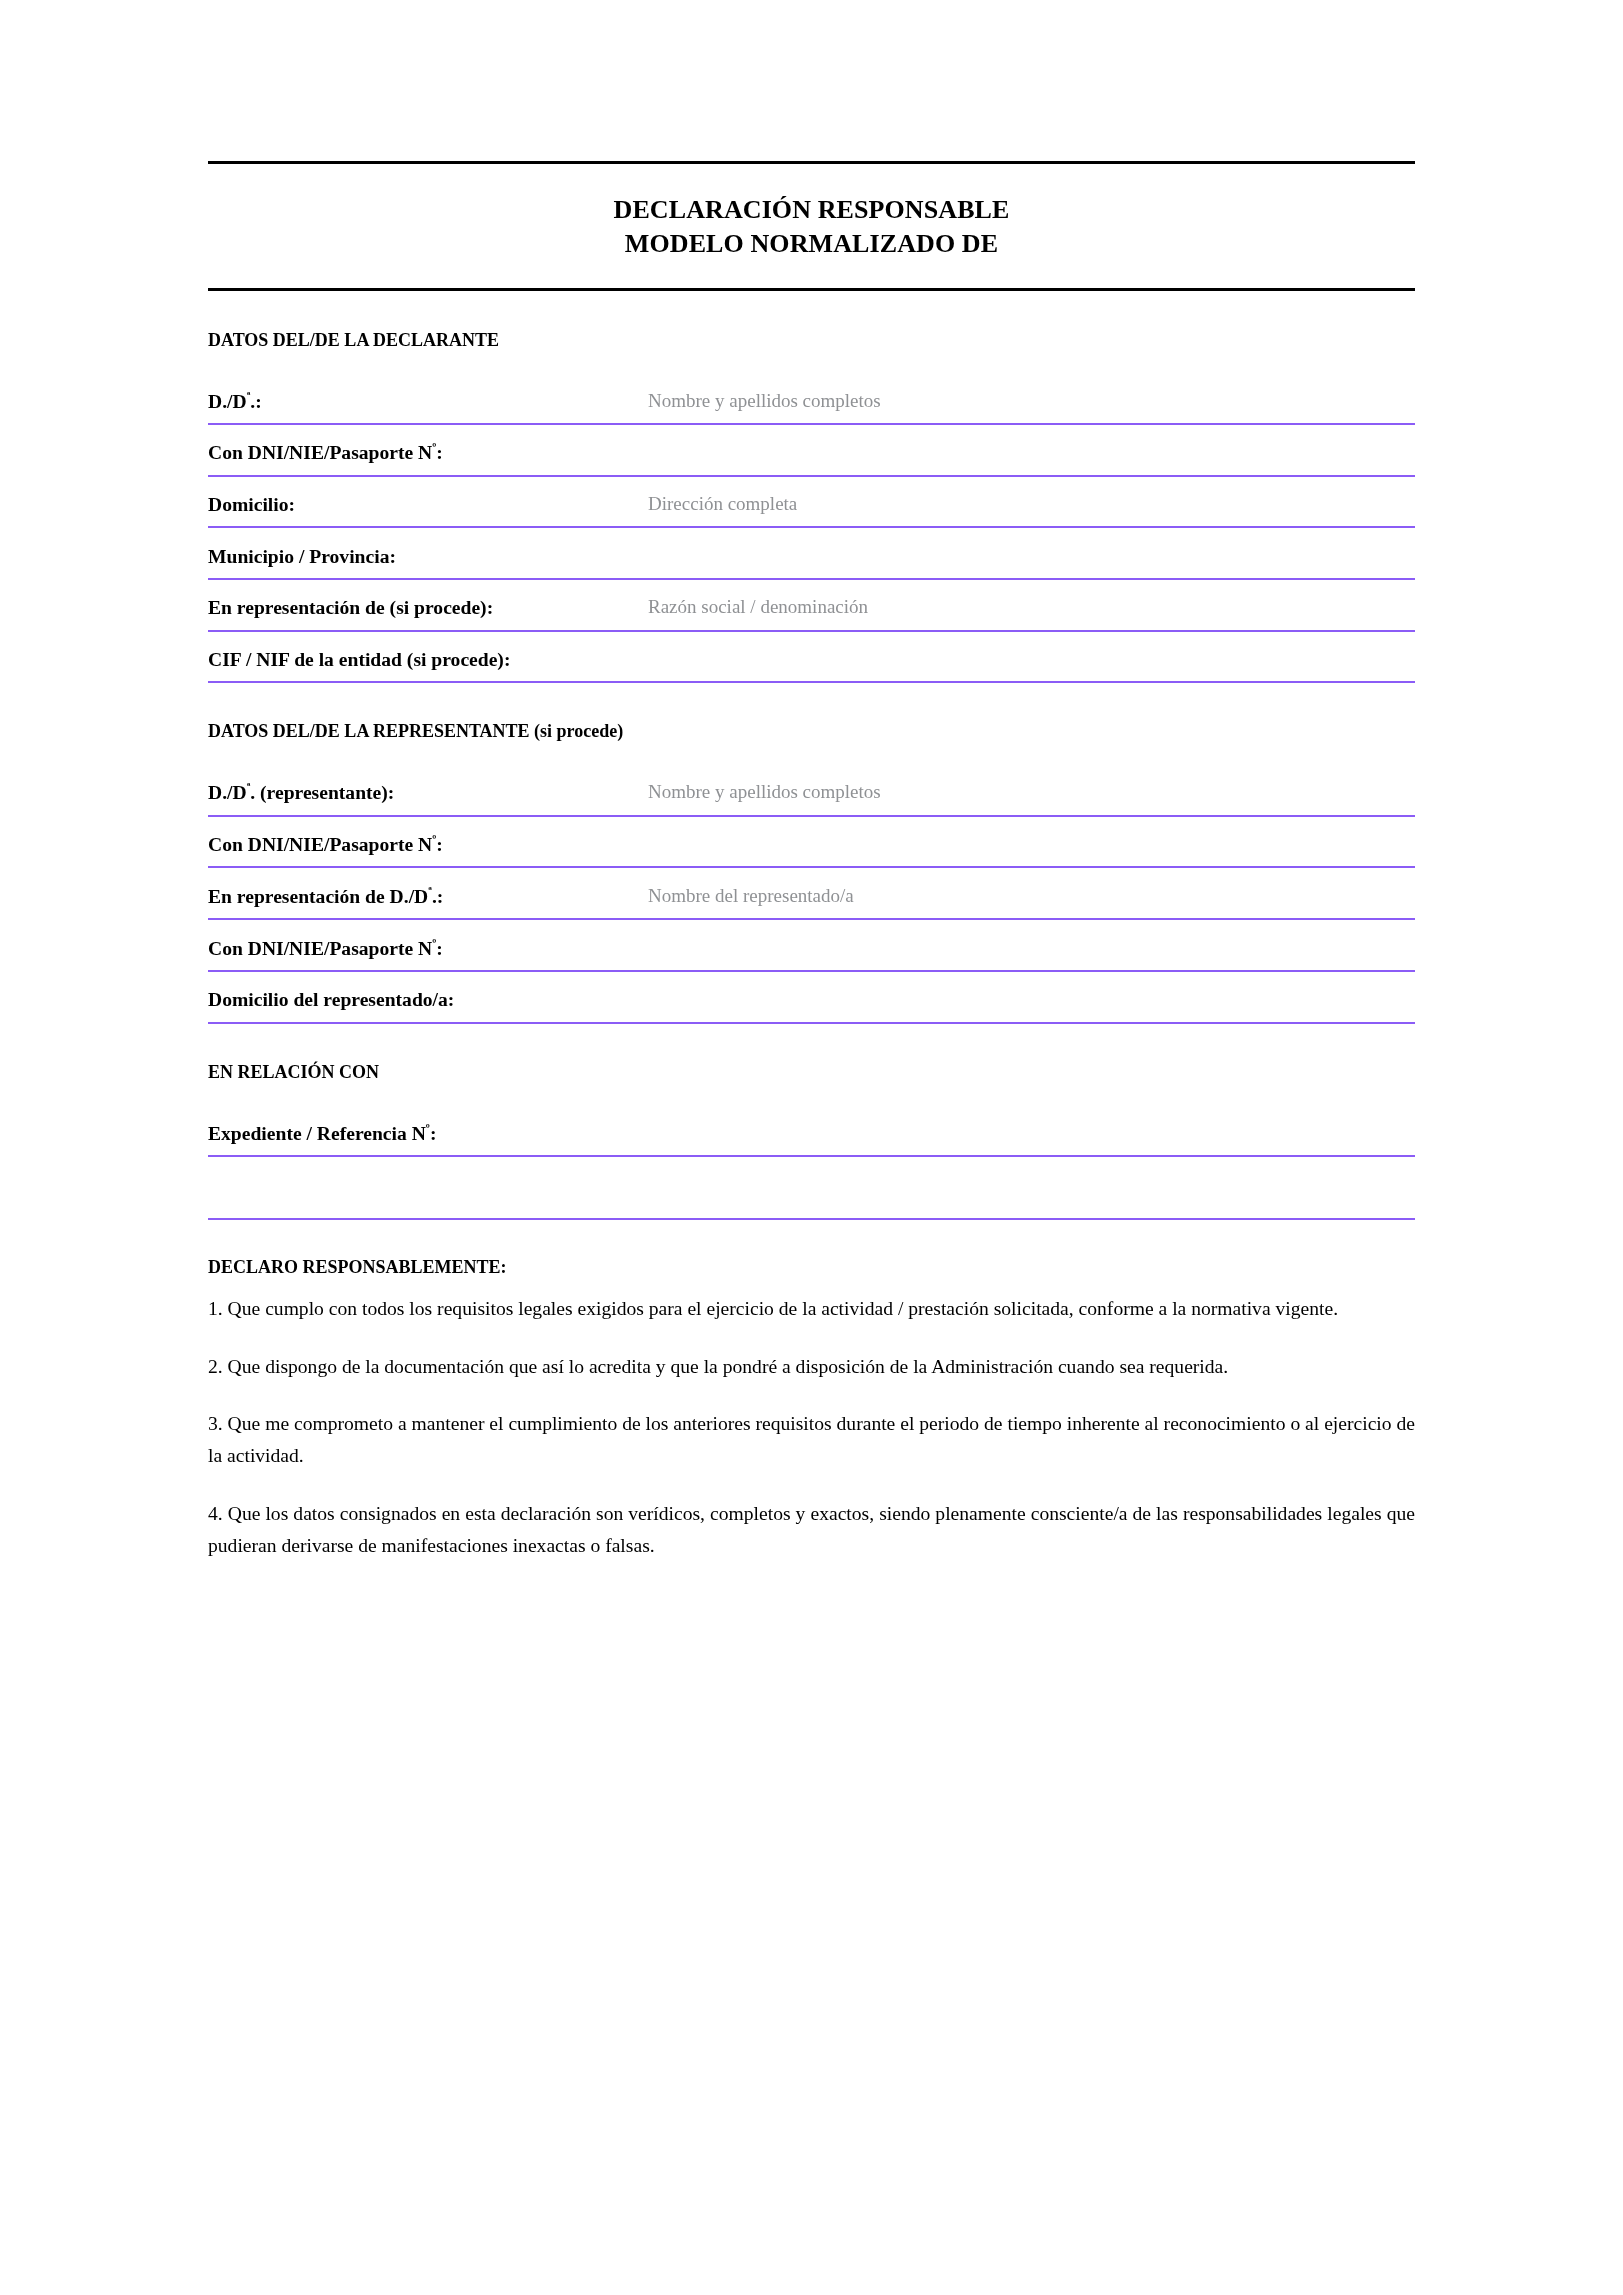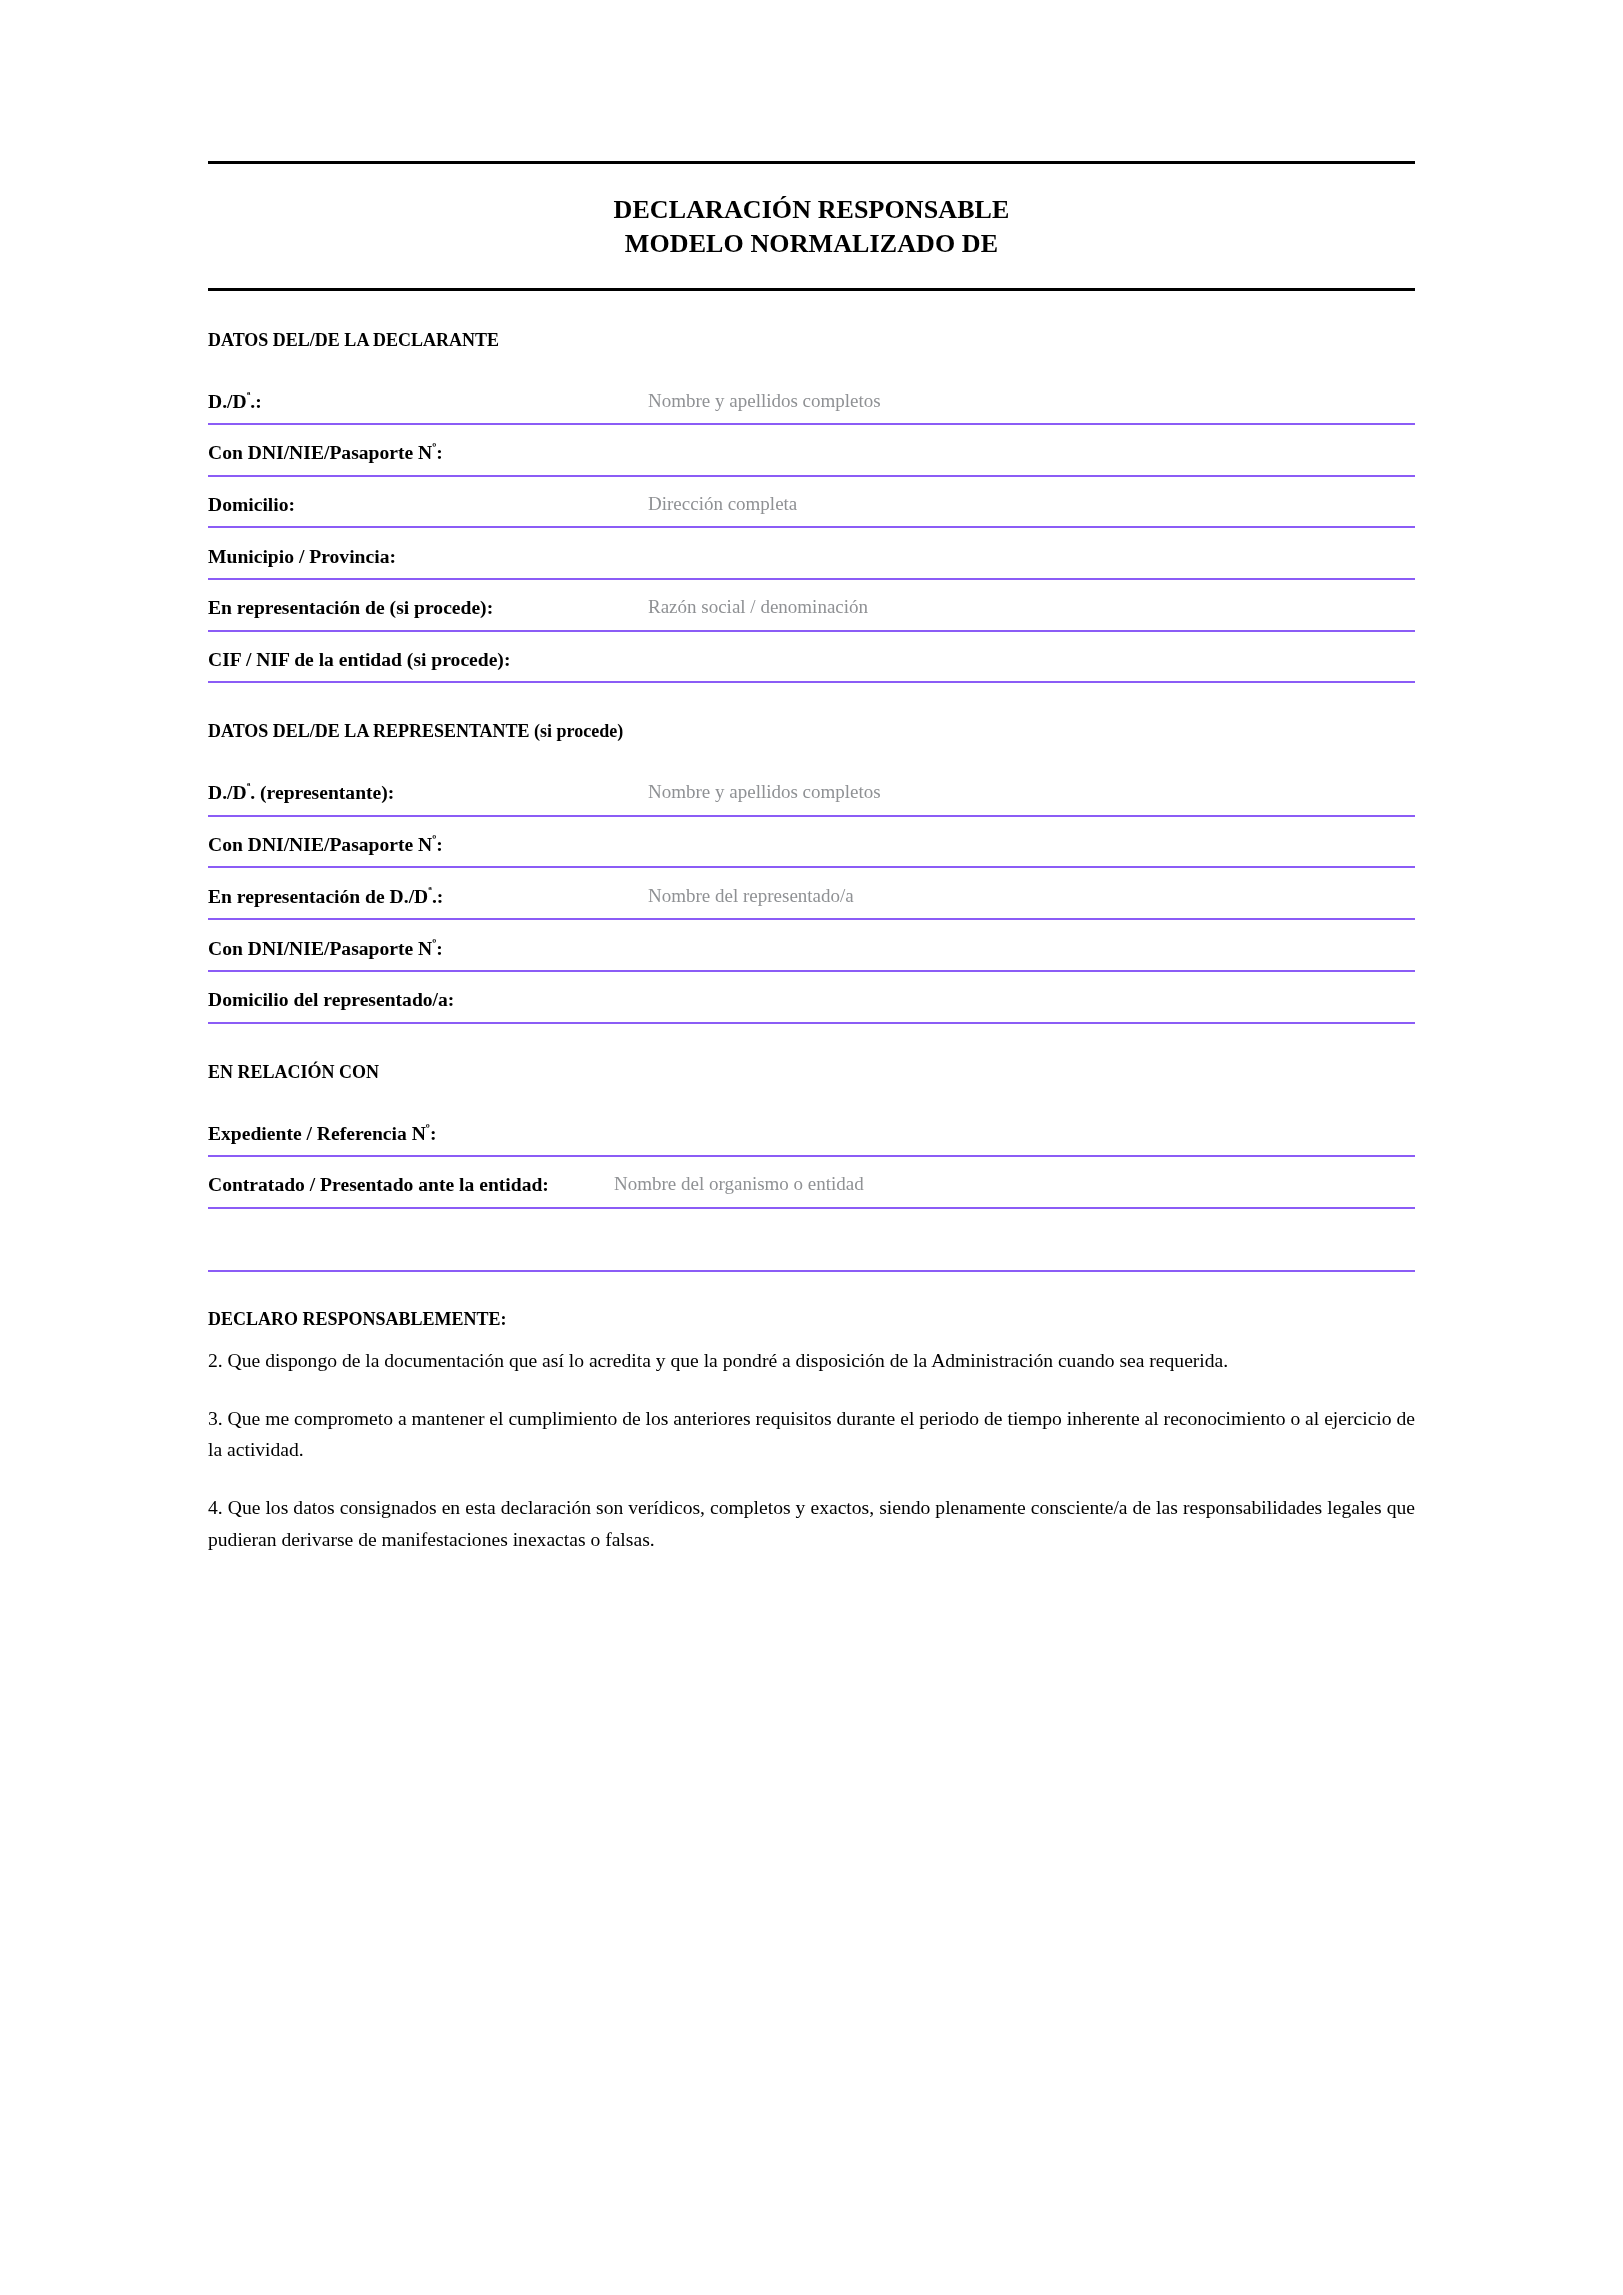--- a/index.html
+++ b/index.html
@@ -202,33 +202,30 @@
       <div class="field-placeholder"></div>
     </div>
 
     <div class="section-heading sec-relacion">EN RELACIÓN CON</div>
 
     <div class="field-row first-in-group">
       <div class="field-label"><span>Expediente / Referencia N</span><sup>º</sup><span>:</span></div>
       <div class="field-placeholder"></div>
     </div>
 
-    <div class="field-row two-line">
-      <div class="field-label wrapping">Contratado / Presentado ante la entidad:</div>
-      <div class="field-placeholder">Nombre del organismo o entidad</div>
-    </div>
 
     <div class="field-row blank-row">
       <div class="field-label"></div>
       <div class="field-placeholder"></div>
     </div>
 
     <div class="section-heading sec-declaro">DECLARO RESPONSABLEMENTE:</div>
 
     <div class="declaration-list">
+      <p class="declaration-item">1. Que cumplo con todos los requisitos legales exigidos para el ejercicio de la actividad / prestación solicitada, conforme a la normativa vigente.</p>
       <p class="declaration-item">2. Que dispongo de la documentación que así lo acredita y que la pondré a disposición de la Administración cuando sea requerida.</p>
       <p class="declaration-item">3. Que me comprometo a mantener el cumplimiento de los anteriores requisitos durante el periodo de tiempo inherente al reconocimiento o al ejercicio de la actividad.</p>
       <p class="declaration-item">4. Que los datos consignados en esta declaración son verídicos, completos y exactos, siendo plenamente consciente/a de las responsabilidades legales que pudieran derivarse de manifestaciones inexactas o falsas.</p>
     </div>
 
   </div>
 </div>
 
 
 </body></html>

